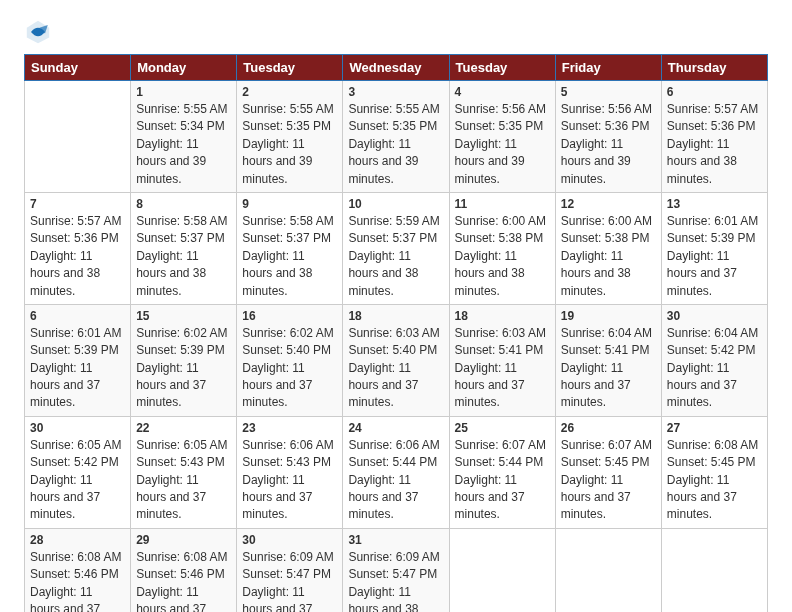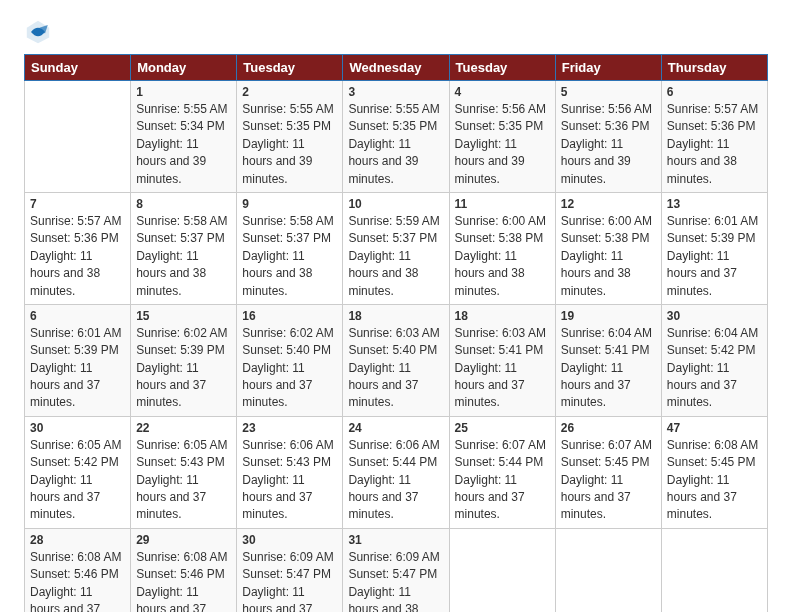--- a/index.html
+++ b/index.html
@@ -232,21 +232,21 @@
           </td>
           <td>
             <span class="day-number">25</span>
             <div class="day-info">Sunrise: 6:07 AM<br>Sunset: 5:44 PM<br>Daylight: 11 hours and 37 minutes.</div>
           </td>
           <td>
             <span class="day-number">26</span>
             <div class="day-info">Sunrise: 6:07 AM<br>Sunset: 5:45 PM<br>Daylight: 11 hours and 37 minutes.</div>
           </td>
           <td>
-            <span class="day-number">47</span>
+            <span class="day-number">27</span>
             <div class="day-info">Sunrise: 6:08 AM<br>Sunset: 5:45 PM<br>Daylight: 11 hours and 37 minutes.</div>
           </td>
         </tr>
         <tr>
           <td>
             <span class="day-number">28</span>
             <div class="day-info">Sunrise: 6:08 AM<br>Sunset: 5:46 PM<br>Daylight: 11 hours and 37 minutes.</div>
           </td>
           <td>
             <span class="day-number">29</span>

